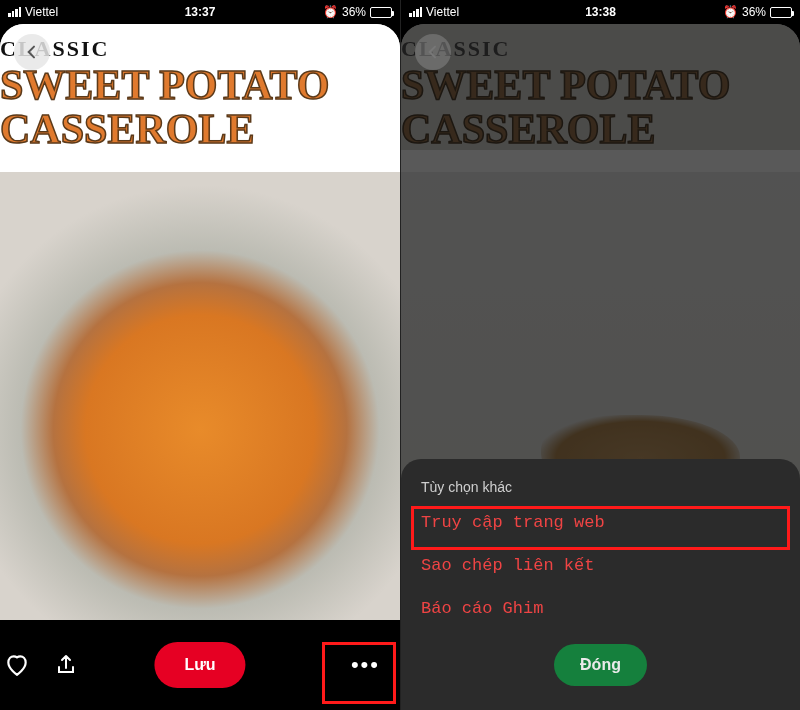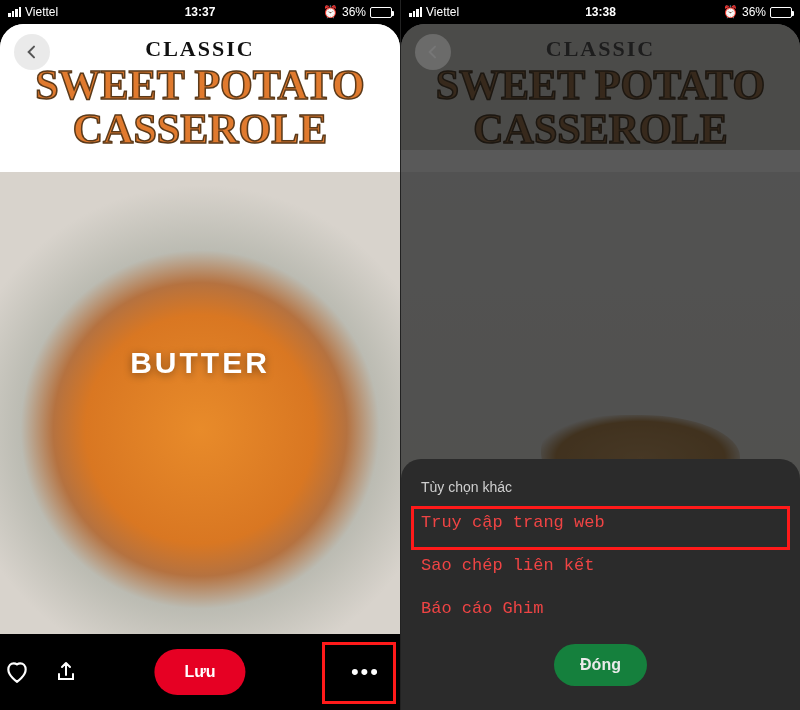--- a/index.html
+++ b/index.html
@@ -54,21 +54,21 @@
     border-radius: 24px 24px 0 0;
     overflow: hidden;
   }
   .pin-img {
     position: absolute; inset: 0;
     display: flex; flex-direction: column; align-items: center;
   }
   .title-zone {
     width: 100%;
     padding-top: 12px;
-    text-align: center;
+    text-align: left;
     background: #fff;
   }
   .classic {
     font-family: Georgia, 'Times New Roman', serif;
     font-weight: 900;
     letter-spacing: 2px;
     font-size: 22px;
     color: #111;
   }
   .dish {
@@ -112,21 +112,21 @@
     border-radius: 50%;
     background: rgba(230,230,230,0.85);
     display:flex;align-items:center;justify-content:center;
     z-index: 20;
   }
 
   
   .bottom-bar {
     position: absolute;
     left: 0; right: 0; bottom: 0;
-    height: 76px;
+    height: 90px;
     background: #000;
     display: flex;
     align-items: center;
     padding: 0 4px;
     gap: 24px;
   }
   .ic { color: #fff; display:flex; align-items:center; justify-content:center;}
   .save-btn {
     margin-left: auto;
     margin-right: auto;
@@ -225,21 +225,20 @@
   </div>
 
   <div class="pin-area">
     <div class="pin-img">
       <div class="title-zone">
         <div class="classic">CLASSIC</div>
         <div class="dish">SWEET POTATO</div>
         <div class="dish">CASSEROLE</div>
       </div>
       <div class="food-bg bg-left"></div>
-      <div class="butter-label">BUTTER</div>
     </div>
   </div>
 
   <div class="back-btn">
     <svg width="16" height="16" viewBox="0 0 24 24">
         <path d="M15 4l-8 8 8 8" stroke="#555" stroke-width="3" fill="none" stroke-linecap="round"></path>
       </svg>
   </div>
 
   <div class="bottom-bar">

